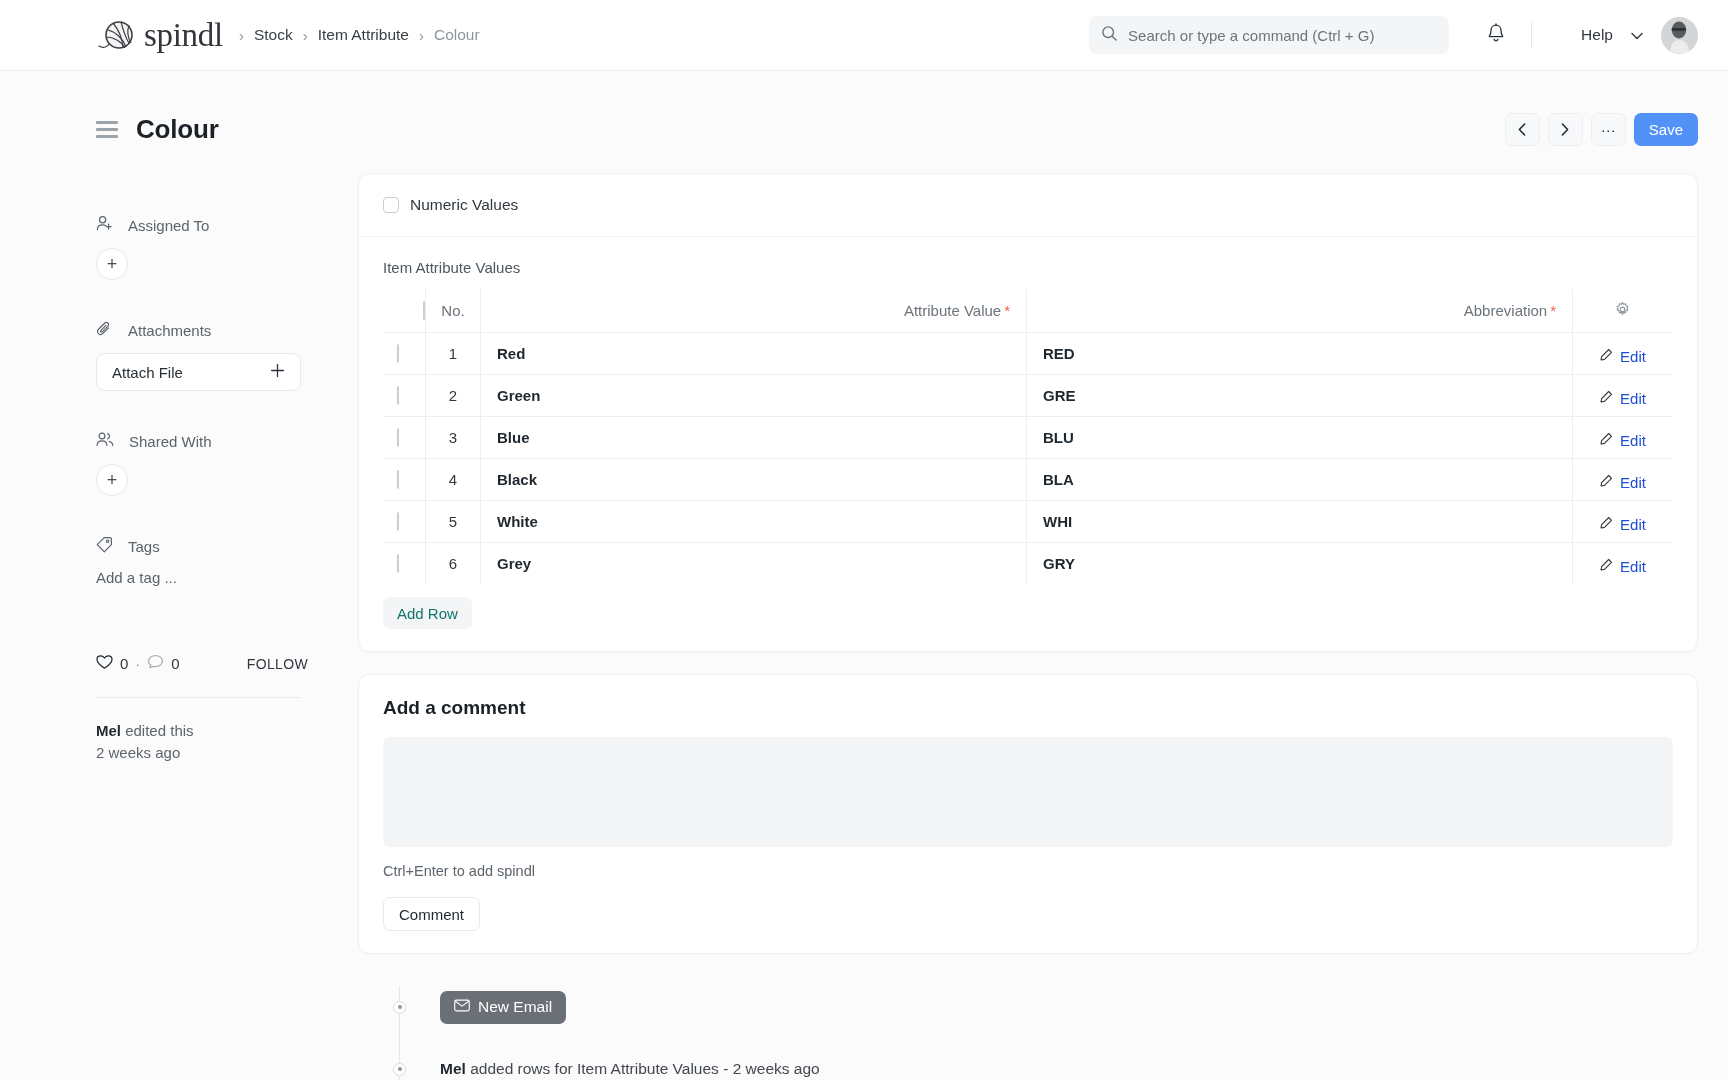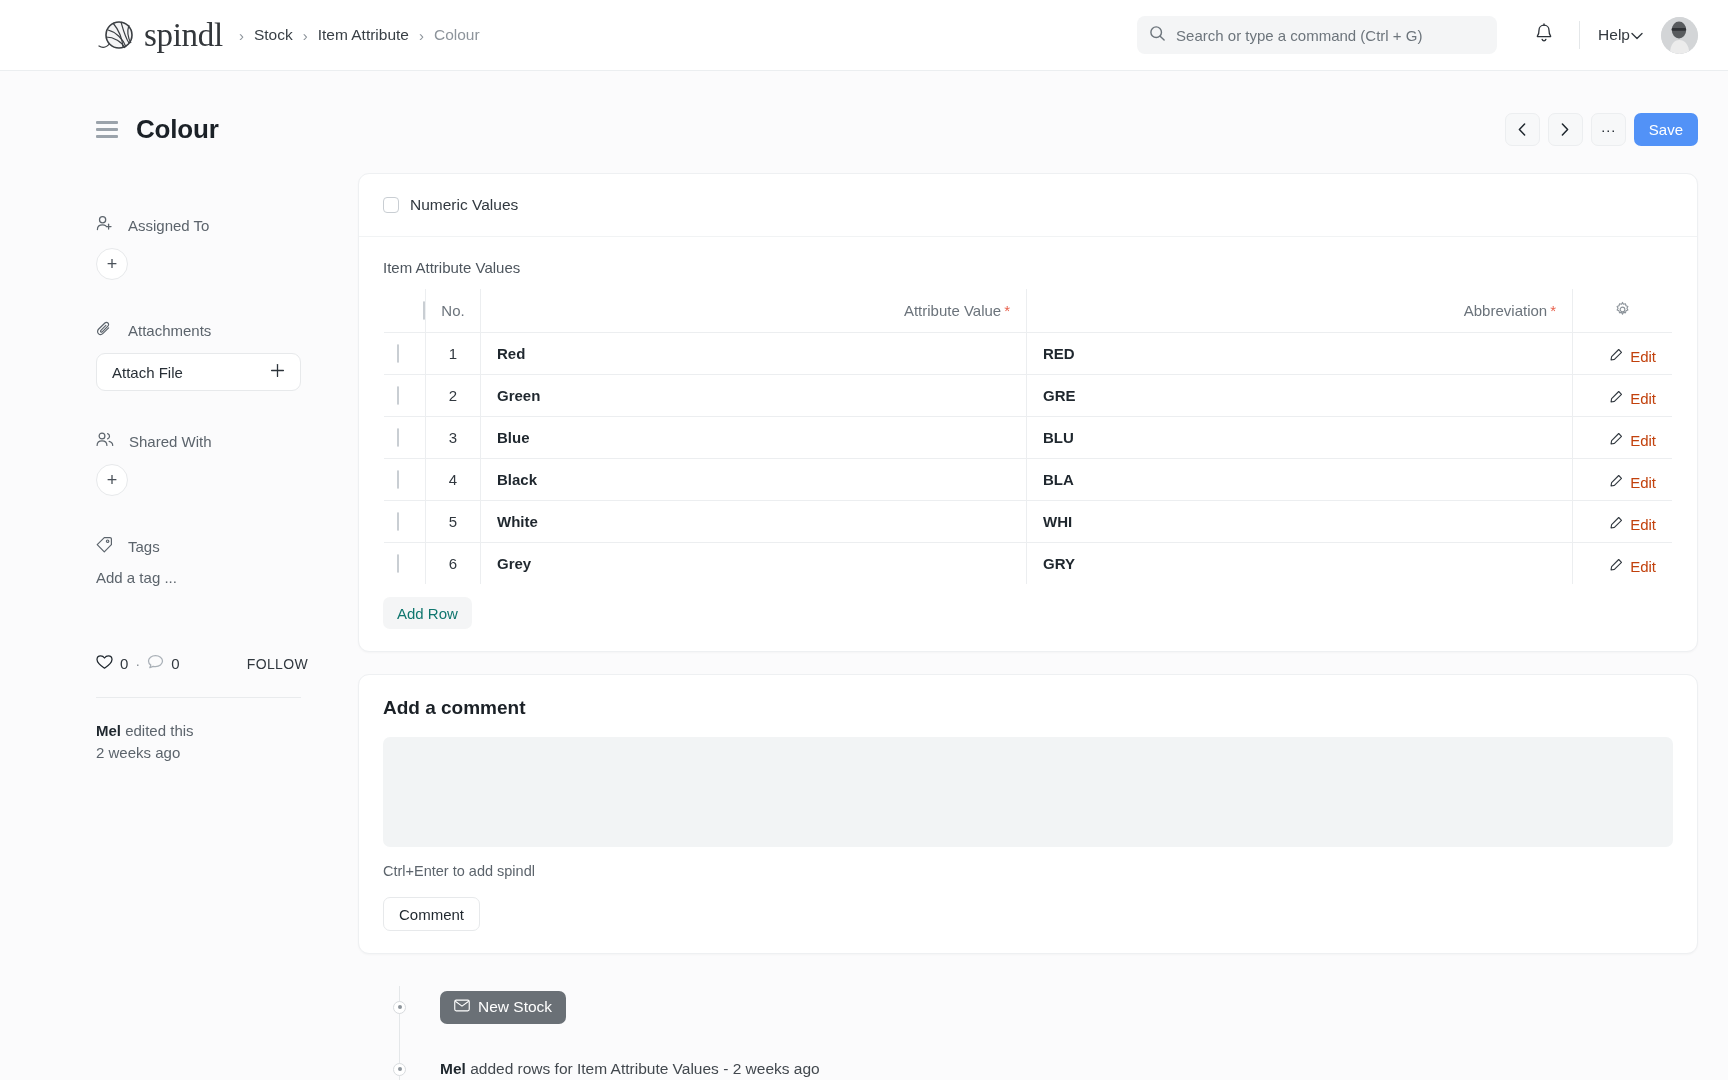--- a/index.html
+++ b/index.html
@@ -75,24 +75,25 @@
     display: flex; align-items: center; justify-content: center;
     border-radius: 6px;
     cursor: pointer;
   }
   .nav-divider {
     width: 1px; height: 28px;
     background: #e4e7e9;
     margin: 0 18px;
   }
   .help {
-    display: flex; align-items: center; gap: 1px;
+    display: flex; align-items: center; gap: 18px;
     font-size: 15.5px; color: #33393f;
     cursor: pointer;
     margin-right: 18px;
+    margin-left: 31px;
   }
   .avatar {
     width: 37px; height: 37px;
     border-radius: 50%;
     overflow: hidden;
     background: #d8dadc;
     display: block;
     cursor: pointer;
   }
 
@@ -260,24 +261,24 @@
     height: 44px;
     text-align: right;
   }
   .col-check { width: 42px; padding: 0 0 0 13px !important; }
   .col-no { width: 55px; text-align: center !important; padding: 0 !important; color: #31383f; }
   .col-act { width: 100px; }
   .req { color: #e8604c; font-size: 15px; margin-left: 3px; }
   td.cell-val, td.cell-abbr { font-weight: bold; color: #1f272e; }
   .gear-cell { text-align: center !important; padding: 0 !important; }
   .edit-btn {
-    display: flex; align-items: center; justify-content: flex-end;
+    display: flex; align-items: center; justify-content: center;
     gap: 7px;
     font-size: 15px;
-    color: #c2410c;
+    color: #1d4ed8;
     cursor: pointer;
     padding-top: 6px;
   }
   .addrow-btn {
     margin-top: 12px;
     height: 32px;
     background: #f4f5f6;
     border: none;
     border-radius: 7px;
     font-family: "Liberation Sans", sans-serif;
@@ -716,21 +717,21 @@
         <div class="tl-item">
           <span class="tl-dot"></span>
           <div class="tl-body">
             <button class="newmail-btn">
               <span>
                 <svg width="16" height="13" viewBox="0 0 17 13">
                   <rect x="0.8" y="0.8" width="15.4" height="11.4" rx="1.6" fill="none" stroke="#ffffff" stroke-width="1.2"></rect>
                   <path d="M1.4 2 L8.5 7.2 L15.6 2" fill="none" stroke="#ffffff" stroke-width="1.2" stroke-linejoin="round"></path>
                 </svg>
               </span>
-              <span>New Stock</span>
+              <span>New Email</span>
             </button>
           </div>
         </div>
 
         <div class="tl-item">
           <span class="tl-dot"></span>
           <div class="tl-body tl-text">
             <b>Mel</b>
             <span>added rows for Item Attribute Values - 2 weeks ago</span>
           </div>

